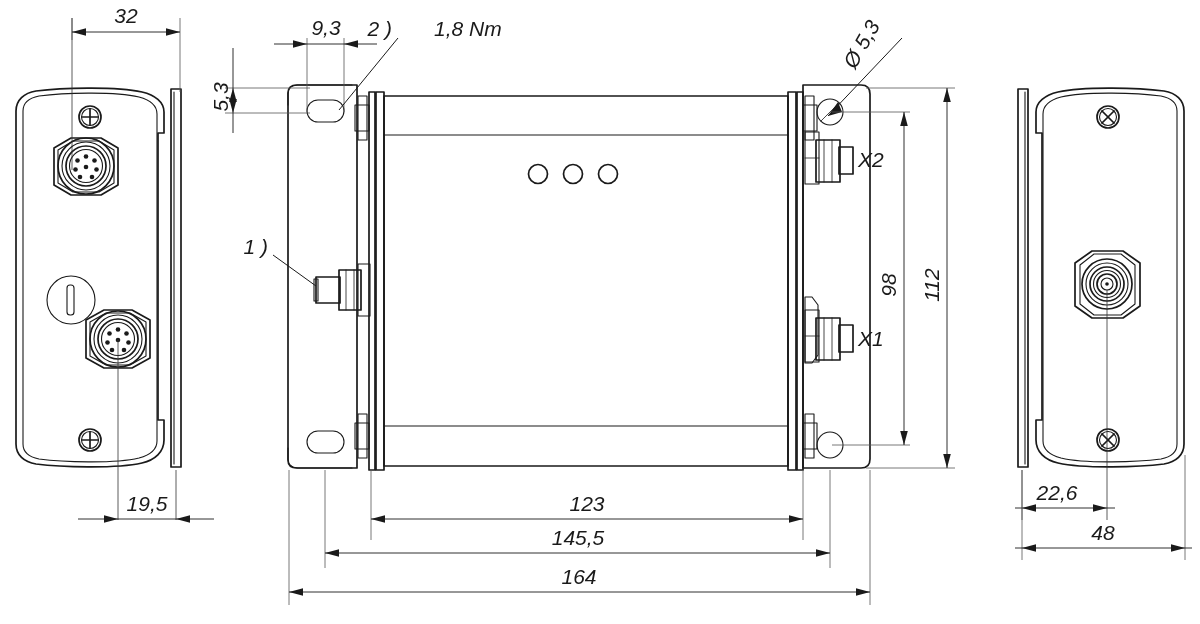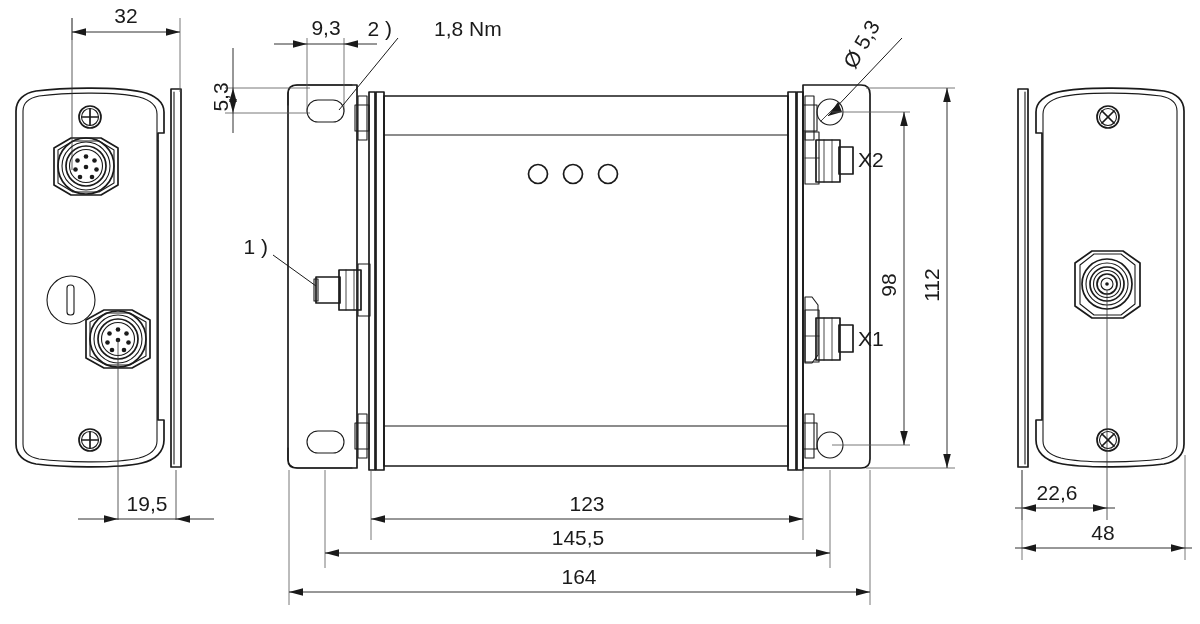--- a/index.html
+++ b/index.html
@@ -9,20 +9,21 @@
   }
   body {
     font-family: "Liberation Sans", sans-serif;
   }
   #sheet {
     position: relative;
     width: 1200px;
     height: 624px;
     background: #ffffff;
     overflow: hidden;
+    font-style: italic;
   }
   #sheet svg {
     position: absolute;
     top: 0;
     left: 0;
   }
   text {
     font-family: "Liberation Sans", sans-serif;
     fill: #1a1a1a;
   }

